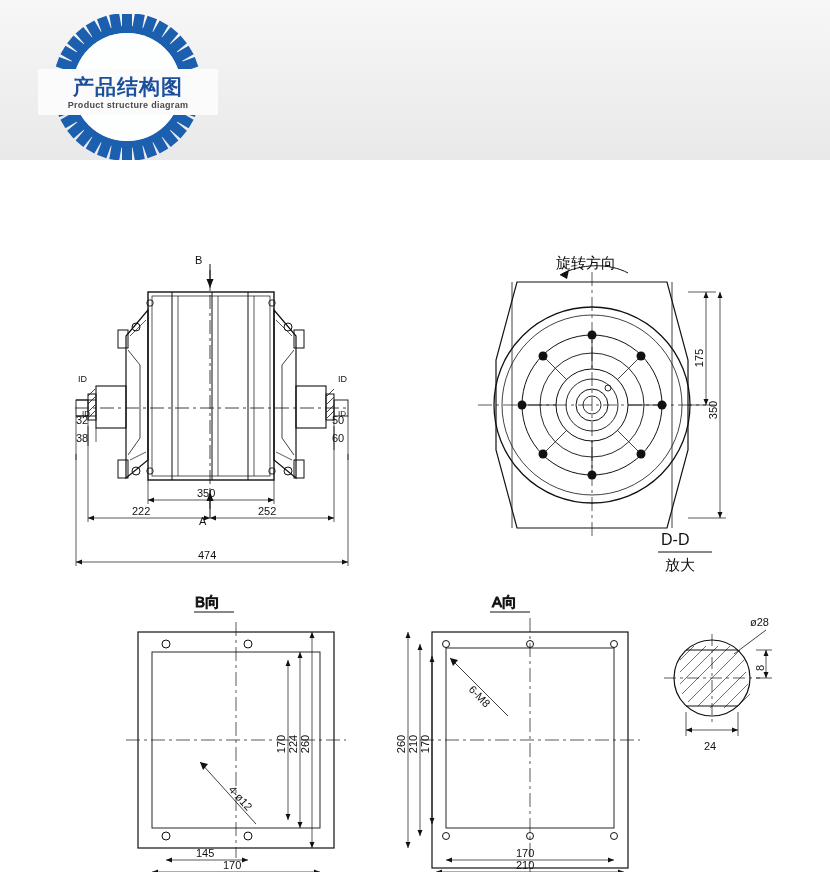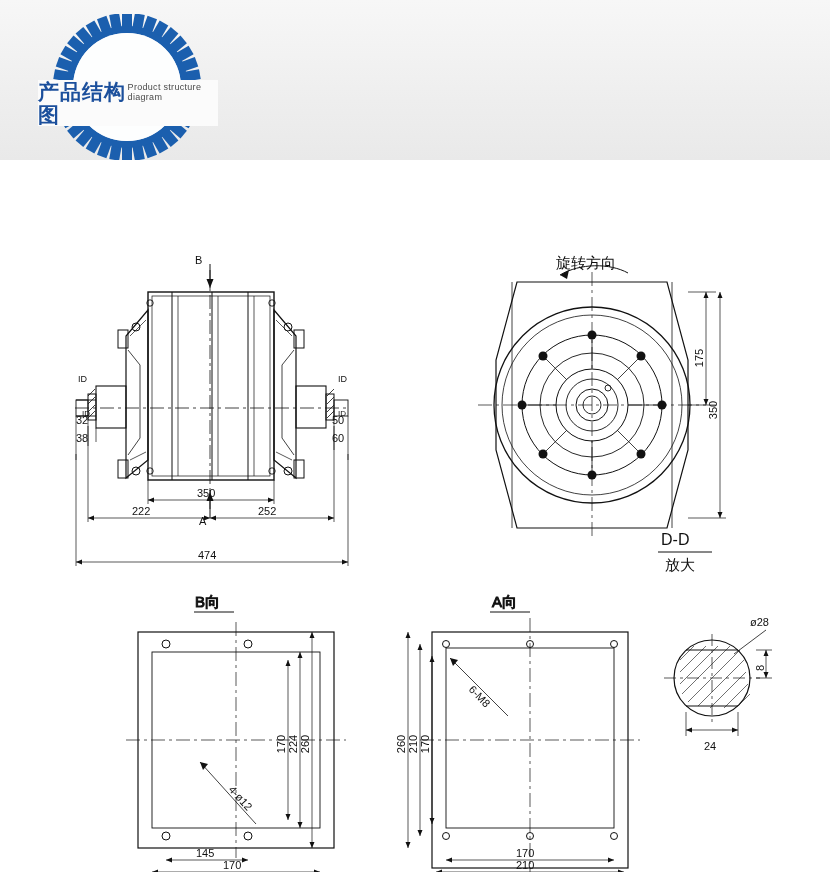--- a/index.html
+++ b/index.html
@@ -16,30 +16,30 @@
     background:#f0f0f0;
   }
   .banner-strip{
     position:absolute;left:0;top:0;width:830px;height:160px;
     background:linear-gradient(to bottom,#f7f7f7 0%,#efefef 55%,#e9e9e9 100%);
   }
   .gear-wrap{
     position:absolute;left:22px;top:14px;width:210px;height:146px;
   }
   .title-plate{
-    position:absolute;left:38px;top:80px;width:180px;height:46px;
+    position:absolute;left:38px;top:69px;width:180px;height:46px;
     background:#fbfbfb;
-    display:flex;justify-content:center;align-items:flex-start;
+    display:flex;flex-direction:column;justify-content:center;align-items:center;
   }
   .title-cn{
     font-size:21px;font-weight:bold;color:#1b4f9c;letter-spacing:1px;
     line-height:23px;
   }
   .title-en{
-    font-size:9px;color:#4a4a4a;letter-spacing:.3px;margin-top:2px;
+    font-size:9px;color:#4a4a4a;letter-spacing:.3px;margin-top:2px;font-weight:bold;
   }
   
   .canvas{
     position:absolute;left:0;top:160px;width:830px;height:712px;
   }
   svg{display:block;}
   text{font-family:"Liberation Sans", sans-serif;fill:#111;}
 </style>
 </head>
 <body>

